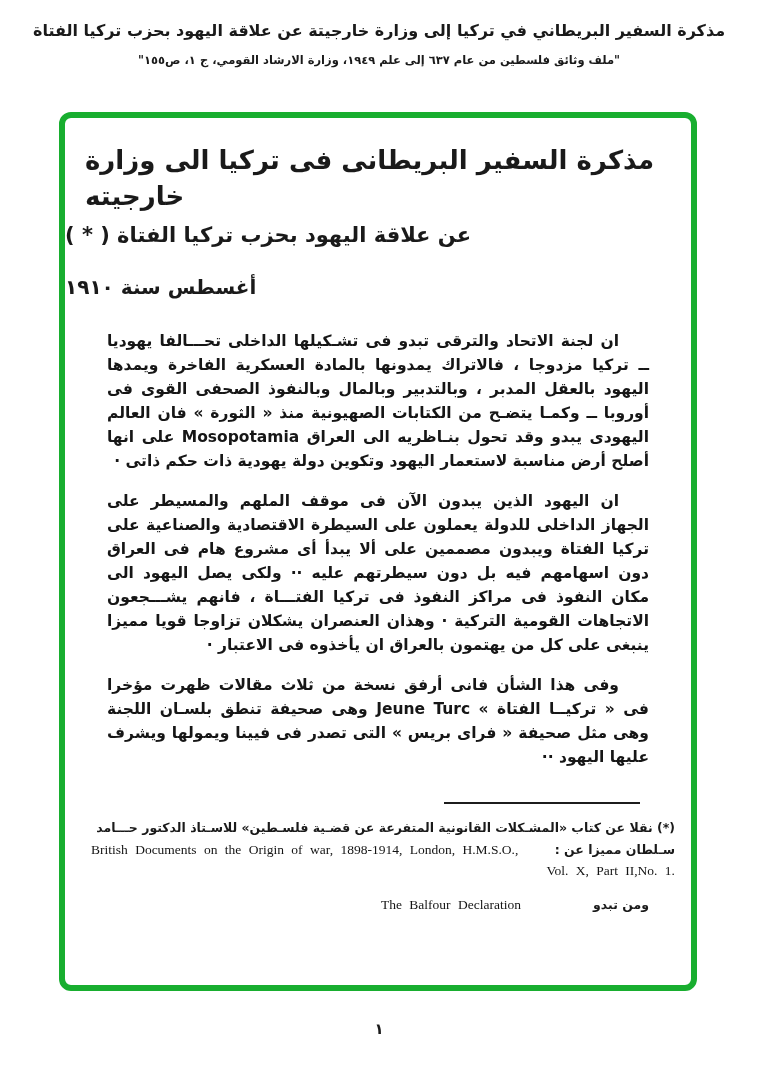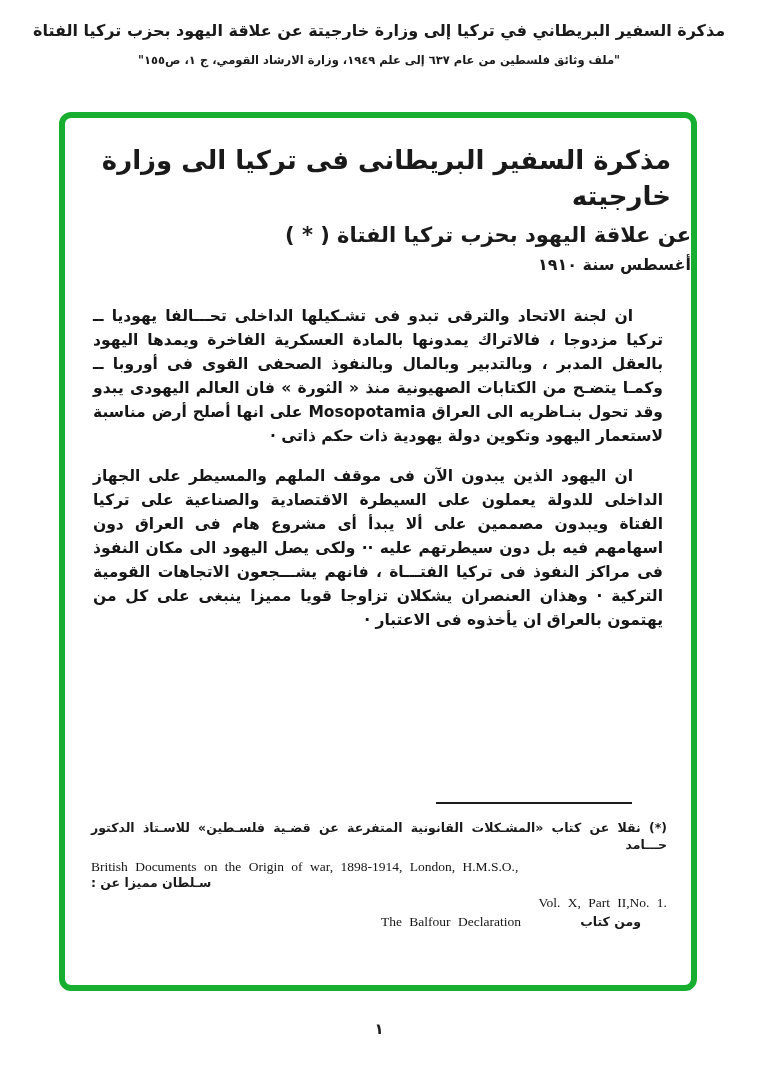--- a/index.html
+++ b/index.html
@@ -28,70 +28,70 @@
   
   .memo-box{
     position:absolute;
     left:59px;top:112px;
     width:638px;height:879px;
     box-sizing:border-box;
     border:6px solid #18AE2F;
     border-radius:12px;
     background:#ffffff;
   }
-  .memo-head{ text-align:right;direction:rtl; }
+  .memo-head{ text-align:left;direction:rtl; }
   .memo-title{
     margin:24px 20px 0;
     font-size:26px;font-weight:bold;line-height:36px;
   }
   .memo-subtitle{
     margin-top:9px;
     font-size:21px;font-weight:bold;
   }
   .memo-date{
-    margin-top:8px;
-    font-size:16px;font-weight:bold;
+    margin-top:28px;
+    font-size:20px;font-weight:bold;
   }
   .memo-body{
     margin:30px 26px 0 26px;
     direction:rtl;
     text-align:justify;
     font-size:15.5px;font-weight:bold;
     line-height:24px;
     color:#161616;
   }
-  .memo-body p{ margin:2px; text-indent:30px; }
+  .memo-body p{ margin:16px; text-indent:30px; }
   .memo-body p + p{ margin-top:16px; }
   
   .footnote{
     position:absolute;
-    left:26px;right:24px;
+    left:26px;right:16px;
     top:684px;
     font-size:12.5px;
   }
   .fn-rule{
     height:2px;background:#1c1c1c;
     width:196px;
     margin:0 35px 15px auto;
   }
   .fn-line1{
     direction:rtl;text-align:justify;
     font-weight:bold;line-height:17px;
   }
   .fn-line2{
     margin-top:6px;
-    display:flex;justify-content:space-between;align-items:baseline;flex-direction:column;
+    display:flex;justify-content:space-between;align-items:baseline;
   }
   .fn-en{
     font-family:"Liberation Serif", serif;
     font-size:13.5px;word-spacing:4px;color:#141414;
   }
   .fn-ar{ direction:rtl;font-weight:bold; }
   .fn-line3{ margin-top:5px;text-align:right; }
-  .fn-line4{ position:relative;margin-top:3px;height:18px;text-align:right; }
+  .fn-line4{ position:relative;margin-top:18px;height:18px;text-align:right; }
   .fn-line4 .fn-en{ position:absolute;left:290px;top:0; }
   .fn-line4 .fn-ar{ position:absolute;right:26px;top:0; }
   
   .page-number{
     position:absolute;left:0;right:0;top:1020px;
     text-align:center;
     font-size:15px;font-weight:bold;
   }
 </style>
 </head>
@@ -105,30 +105,31 @@
 <section class="memo-box">
   <div class="memo-head">
     <div class="memo-title">مذكرة السفير البريطانى فى تركيا الى وزارة خارجيته</div>
     <div class="memo-subtitle">عن علاقة اليهود بحزب تركيا الفتاة ( * )</div>
     <div class="memo-date">أغسطس سنة ١٩١٠</div>
   </div>
 
   <div class="memo-body">
     <p>ان لجنة الاتحاد والترقى تبدو فى تشـكيلها الداخلى تحـــالفا يهوديا ــ تركيا مزدوجا ، فالاتراك يمدونها بالمادة العسكرية الفاخرة ويمدها اليهود بالعقل المدبر ، وبالتدبير وبالمال وبالنفوذ الصحفى القوى فى أوروبا ــ وكمـا يتضـح من الكتابات الصهيونية منذ « الثورة » فان العالم اليهودى يبدو وقد تحول بنـاظريه الى العراق Mosopotamia على انها أصلح أرض مناسبة لاستعمار اليهود وتكوين دولة يهودية ذات حكم ذاتى ·</p>
     <p>ان اليهود الذين يبدون الآن فى موقف الملهم والمسيطر على الجهاز الداخلى للدولة يعملون على السيطرة الاقتصادية والصناعية على تركيا الفتاة ويبدون مصممين على ألا يبدأ أى مشروع هام فى العراق دون اسهامهم فيه بل دون سيطرتهم عليه ·· ولكى يصل اليهود الى مكان النفوذ فى مراكز النفوذ فى تركيا الفتـــاة ، فانهم يشـــجعون الاتجاهات القومية التركية · وهذان العنصران يشكلان تزاوجا قويا مميزا ينبغى على كل من يهتمون بالعراق ان يأخذوه فى الاعتبار ·</p>
+    <p>وفى هذا الشأن فانى أرفق نسخة من ثلاث مقالات ظهرت مؤخرا فى « تركيــا الفتاة » Jeune Turc وهى صحيفة تنطق بلسـان اللجنة وهى مثل صحيفة « فراى بريس » التى تصدر فى فيينا ويمولها ويشرف عليها اليهود ··</p>
   </div>
 
   <div class="footnote">
     <div class="fn-rule"></div>
     <div class="fn-line1">(*) نقلا عن كتاب «المشـكلات القانونية المتفرعة عن قضـية فلسـطين» للاسـتاذ الدكتور حـــامد</div>
     <div class="fn-line2">
       <span class="fn-en">British Documents on the Origin of war, 1898-1914, London, H.M.S.O.,</span>
       <span class="fn-ar">سـلطان مميزا عن :</span>
     </div>
     <div class="fn-line3 fn-en">Vol. X, Part II,No. 1.</div>
     <div class="fn-line4">
       <span class="fn-en">The Balfour Declaration</span>
-      <span class="fn-ar">ومن كتاب</span>
+      <span class="fn-ar">ومن تبدو</span>
     </div>
   </div>
 </section>
 
 <div class="page-number">١</div>
 
 </body></html>

